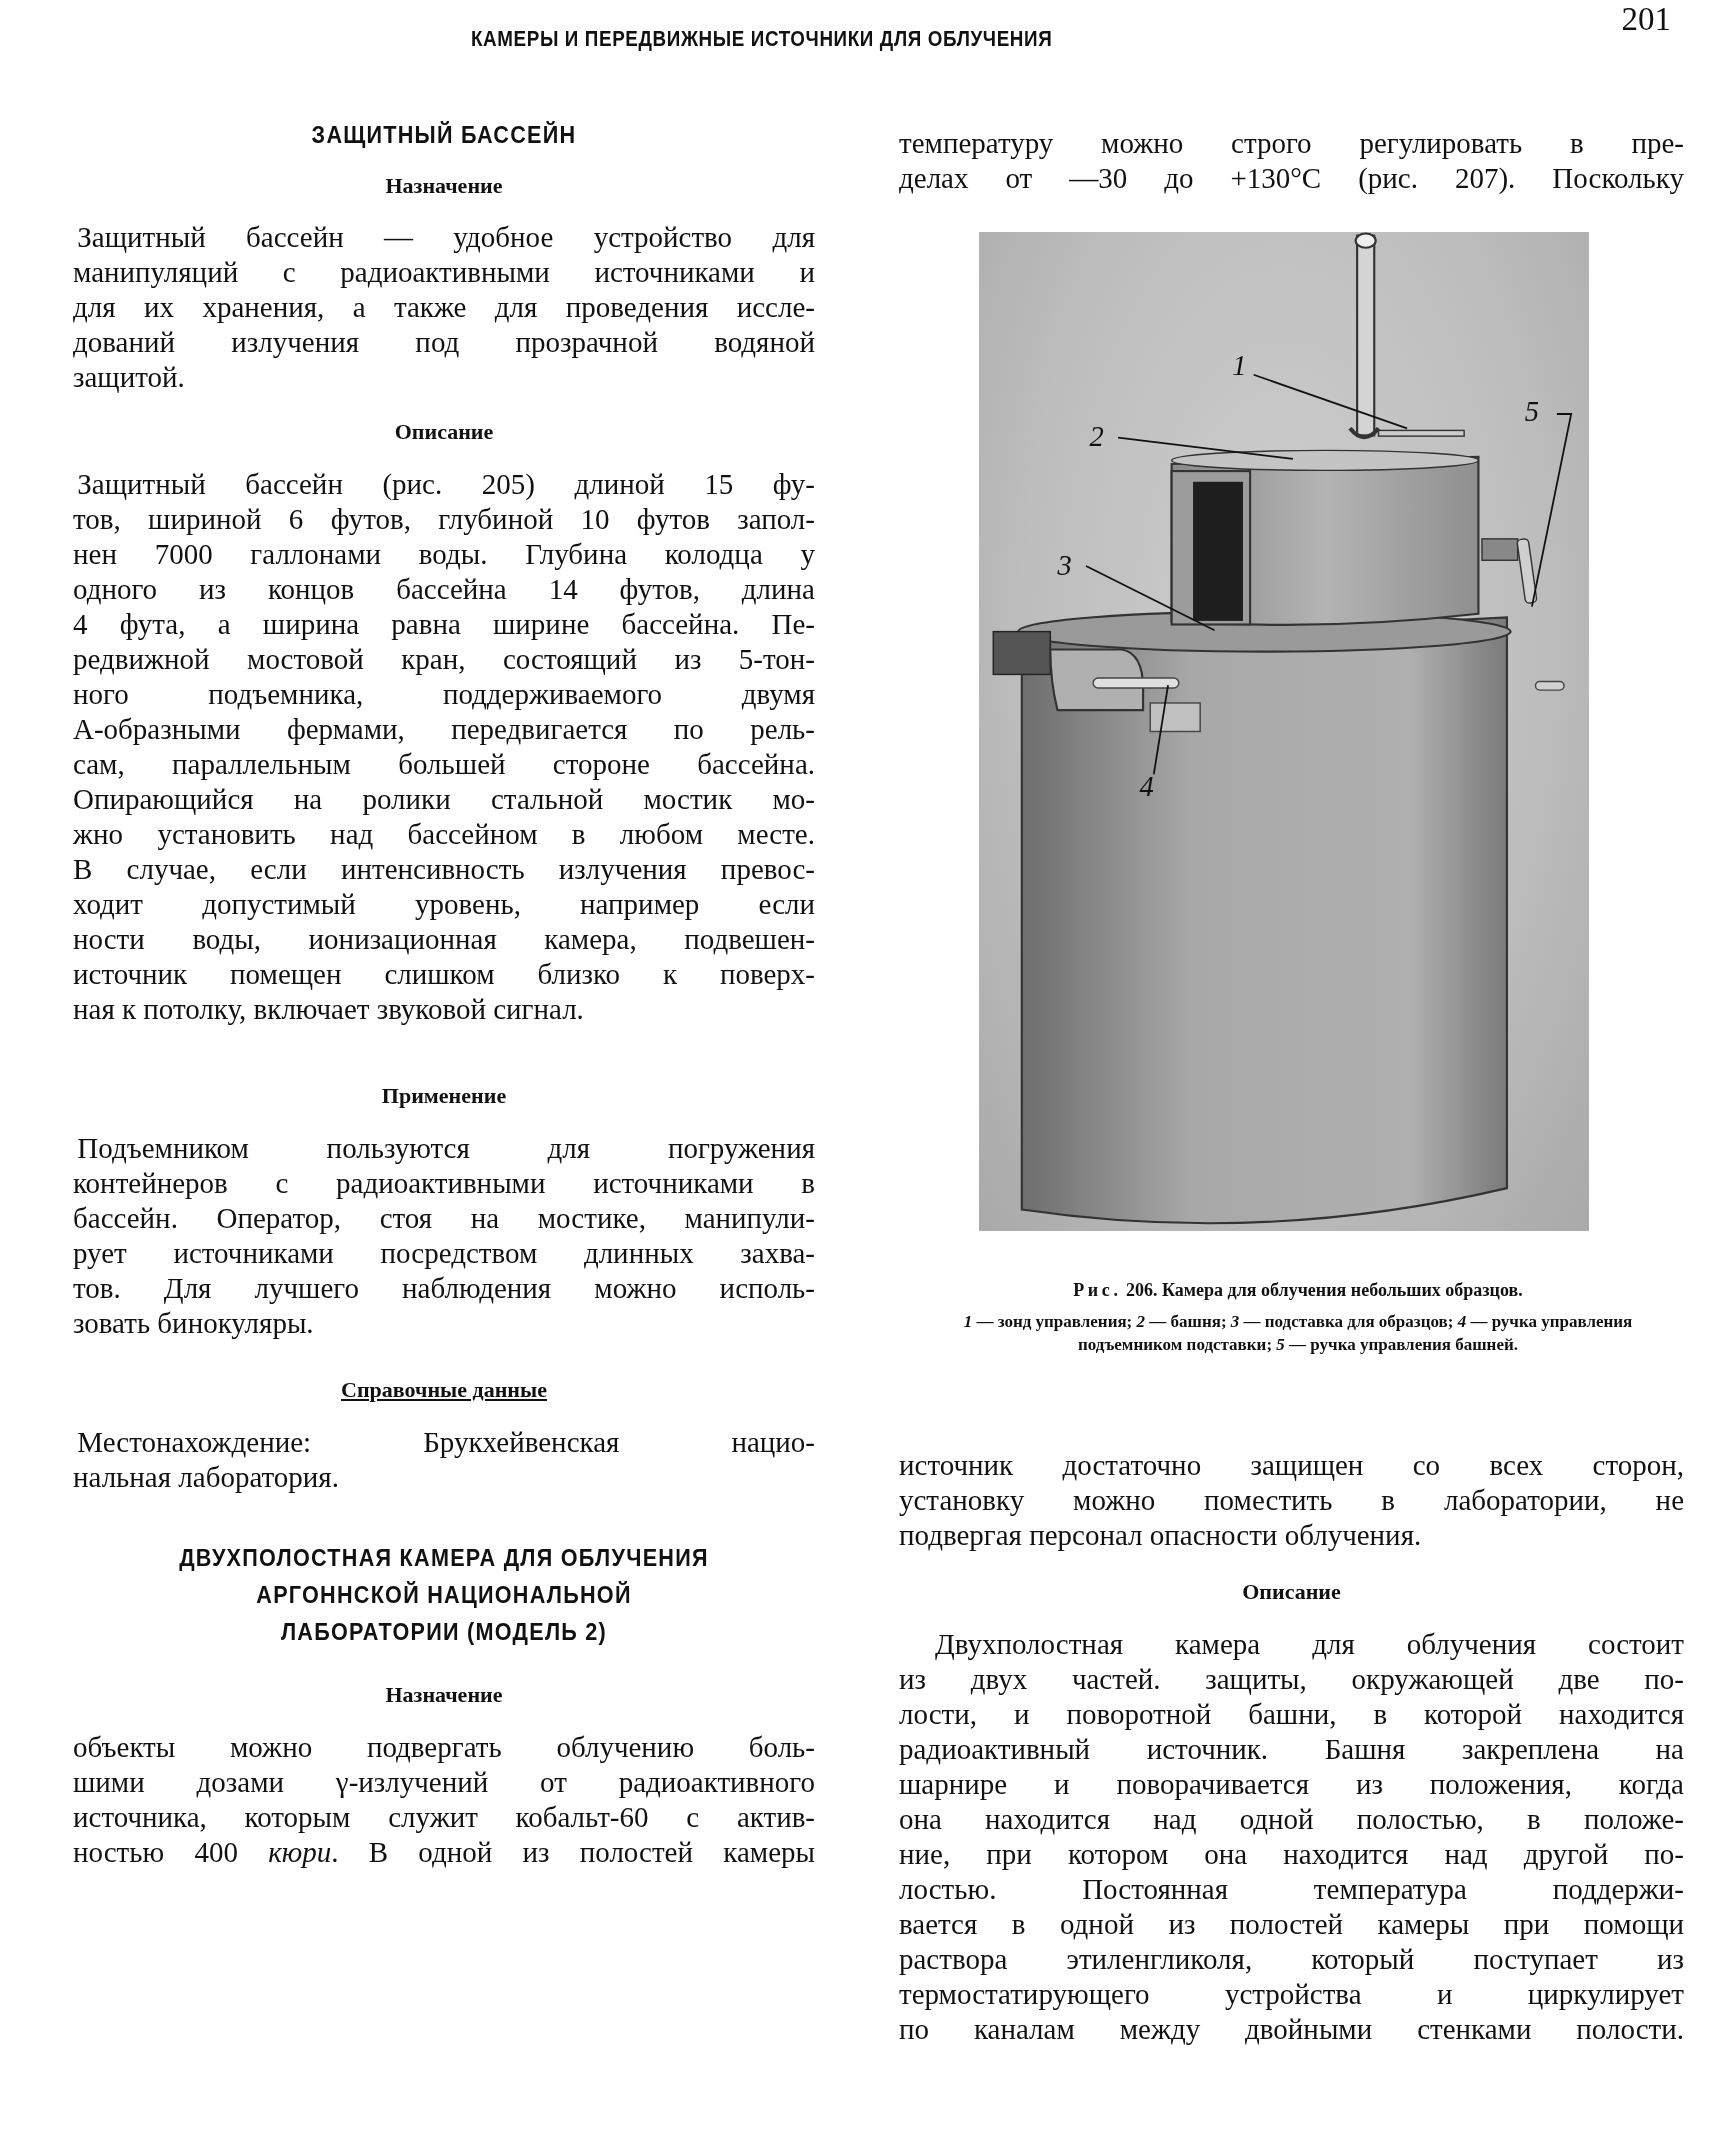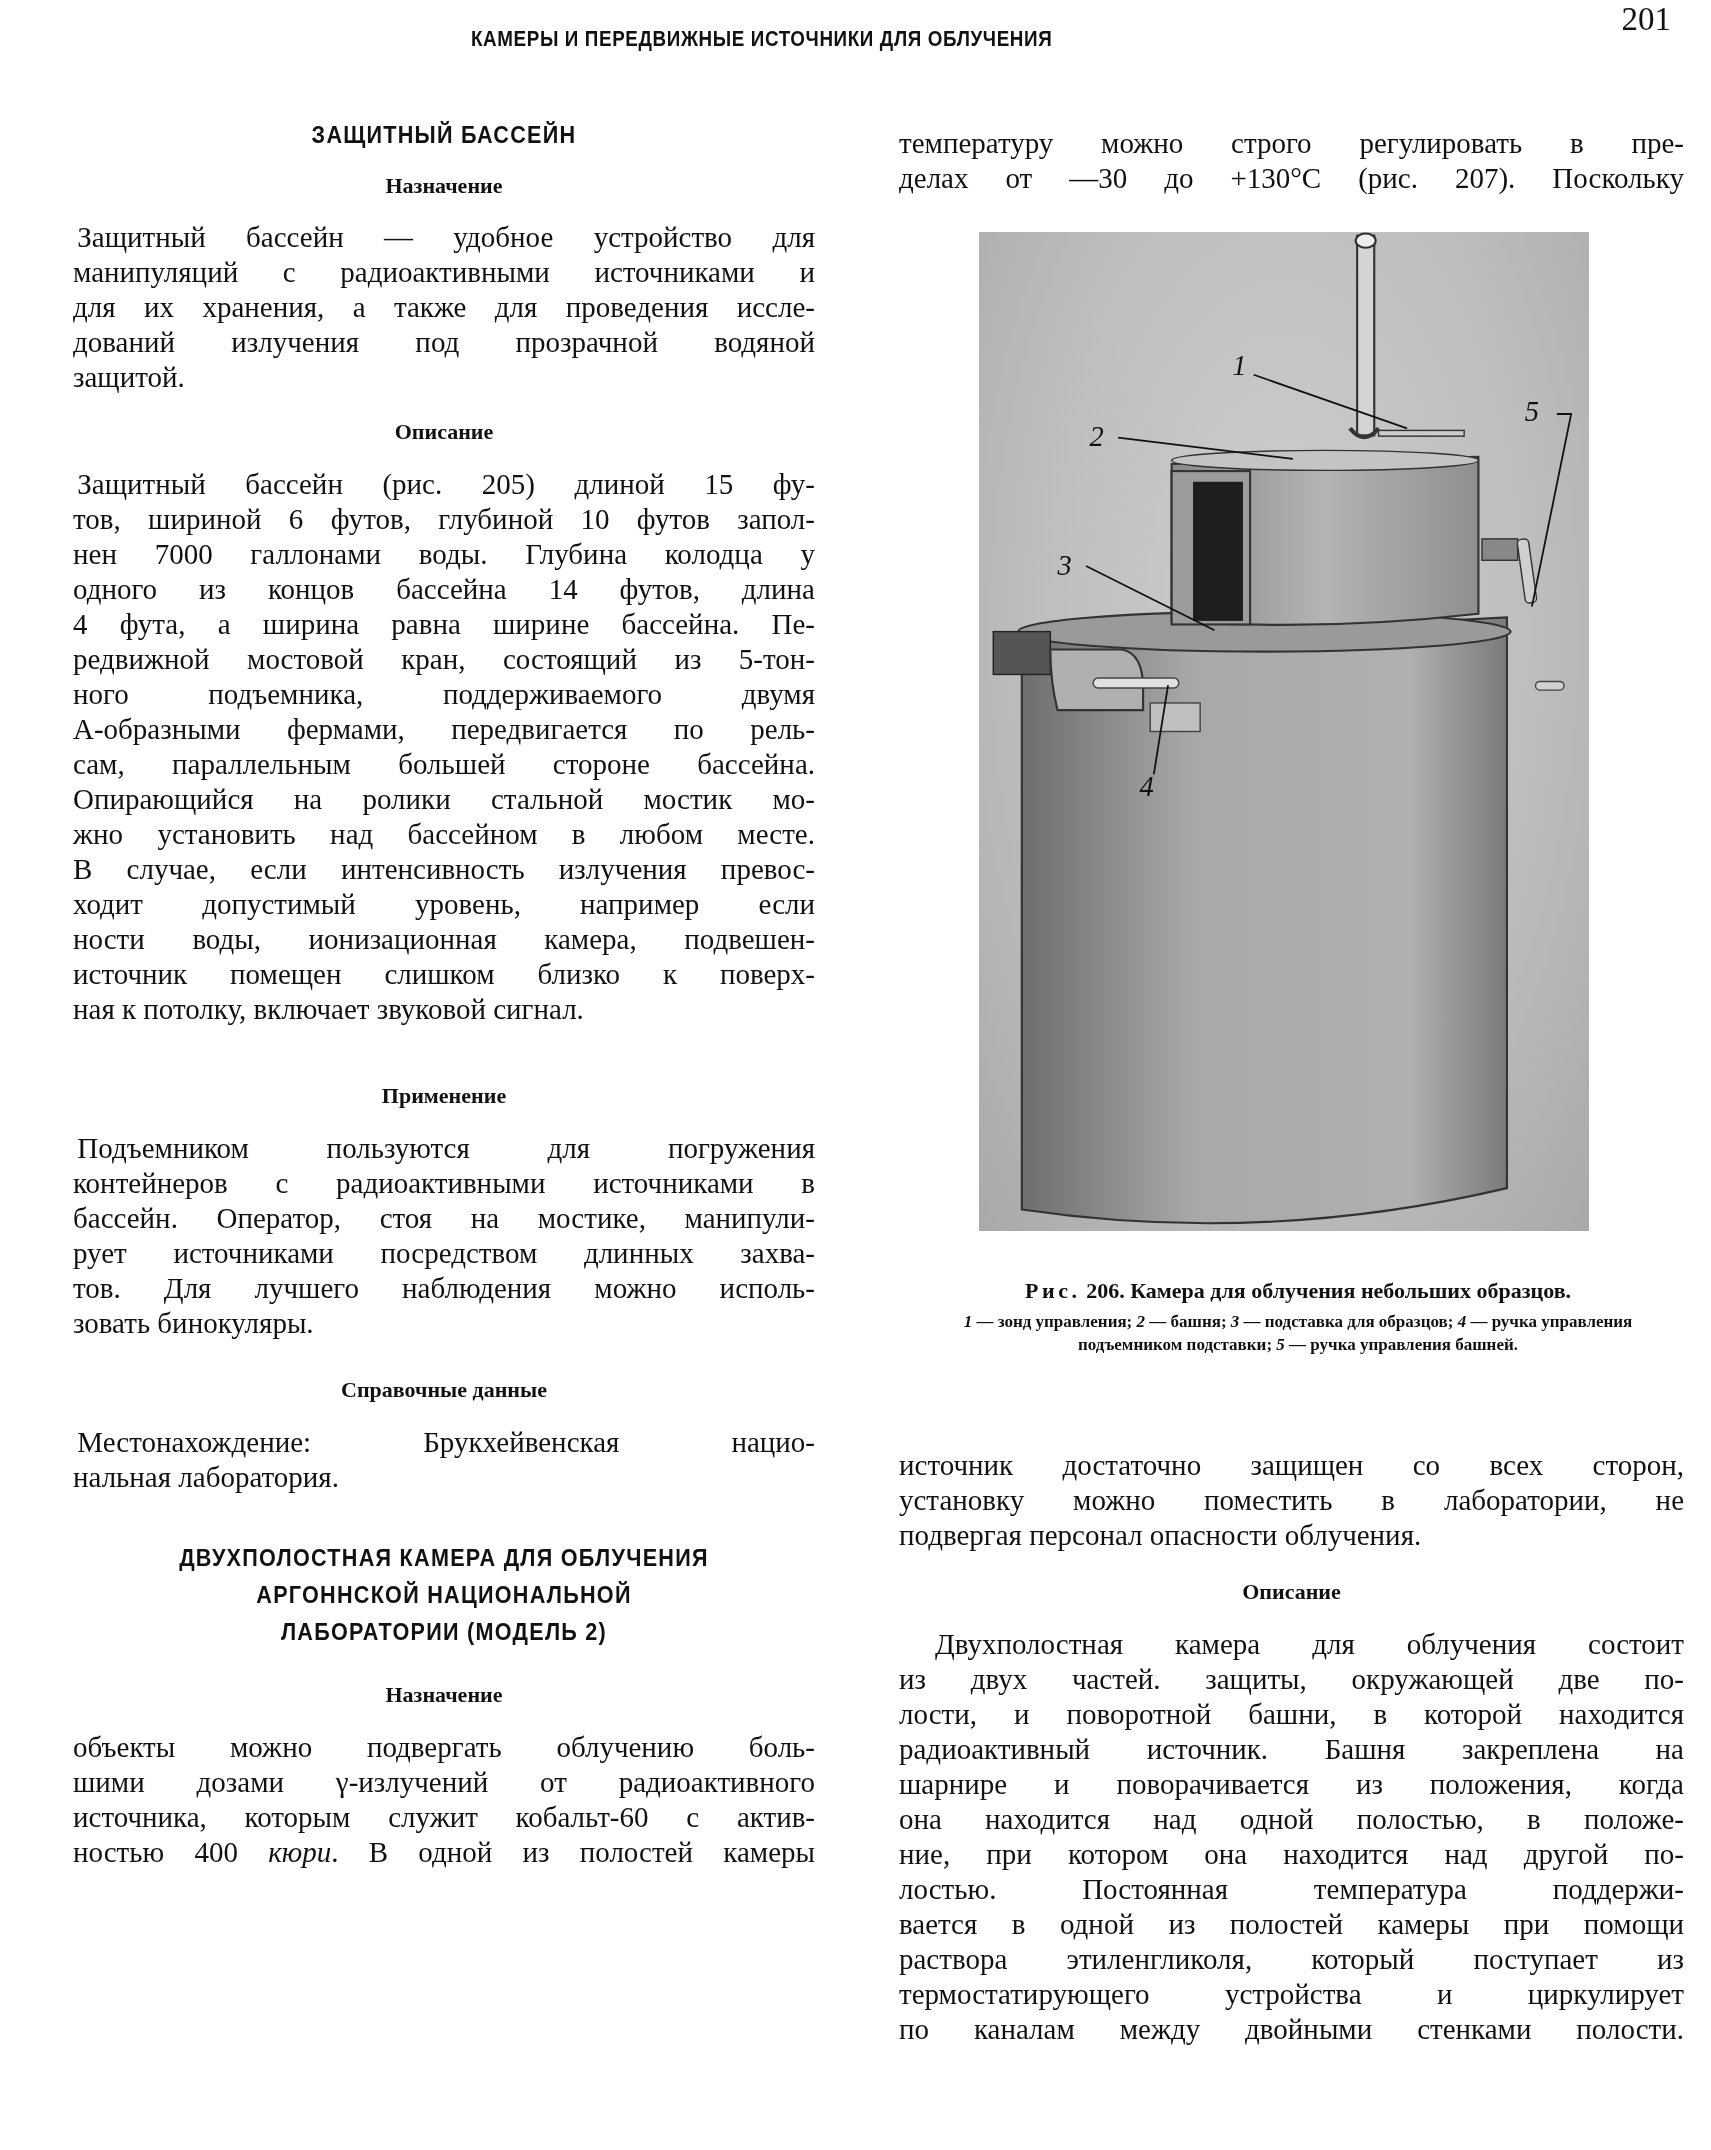--- a/index.html
+++ b/index.html
@@ -37,21 +37,21 @@
   }
   .photo {
     position: absolute; left: 979px; top: 232px; width: 610px; height: 999px;
     background: radial-gradient(ellipse at 50% 40%, #cfcfcf 0%, #bdbdbd 60%, #a9a9a9 100%);
     overflow: hidden;
   }
   .caption {
     position: absolute; left: 927px; top: 1277px; width: 742px;
     text-align: center;
   }
-  .cap-title { font-weight: bold; font-size: 22px; line-height: 27px; }
+  .cap-title { font-weight: bold; font-size: 18px; line-height: 27px; }
   .cap-title .ris { letter-spacing: 3.6px; }
   .cap-legend { font-weight: bold; font-size: 17px; line-height: 23px; margin-top: 5.7px; }
   .cap-legend .num { font-style: italic; }
   i.it { font-style: italic; }
 </style>
 </head>
 <body>
 
 <div class="running-head">КАМЕРЫ И ПЕРЕДВИЖНЫЕ ИСТОЧНИКИ ДЛЯ ОБЛУЧЕНИЯ</div>
 <div class="page-number">201</div>
@@ -91,21 +91,21 @@
   <div class="h-sub" style="margin-top:50px;">Применение</div>
   <div class="p" style="margin-top:17px;">
     <span class="line" style="padding-left:4.3px">Подъемником пользуются для погружения</span>
     <span class="line">контейнеров с радиоактивными источниками в</span>
     <span class="line">бассейн. Оператор, стоя на мостике, манипули-</span>
     <span class="line">рует источниками посредством длинных захва-</span>
     <span class="line">тов. Для лучшего наблюдения можно исполь-</span>
     <span class="line last">зовать бинокуляры.</span>
   </div>
 
-  <div class="h-sub" style="margin-top:30px;">Справочные данные</div>
+  <div class="h-sub" style="margin-top:30px;text-decoration:underline;">Справочные данные</div>
   <div class="p" style="margin-top:17px;">
     <span class="line" style="padding-left:4.3px">Местонахождение: Брукхейвенская нацио-</span>
     <span class="line last">нальная лаборатория.</span>
   </div>
 
   <div style="margin-top:44px;">
     <div class="h-main">ДВУХПОЛОСТНАЯ КАМЕРА ДЛЯ ОБЛУЧЕНИЯ</div>
     <div class="h-main">АРГОННСКОЙ НАЦИОНАЛЬНОЙ</div>
     <div class="h-main">ЛАБОРАТОРИИ (МОДЕЛЬ 2)</div>
   </div>

